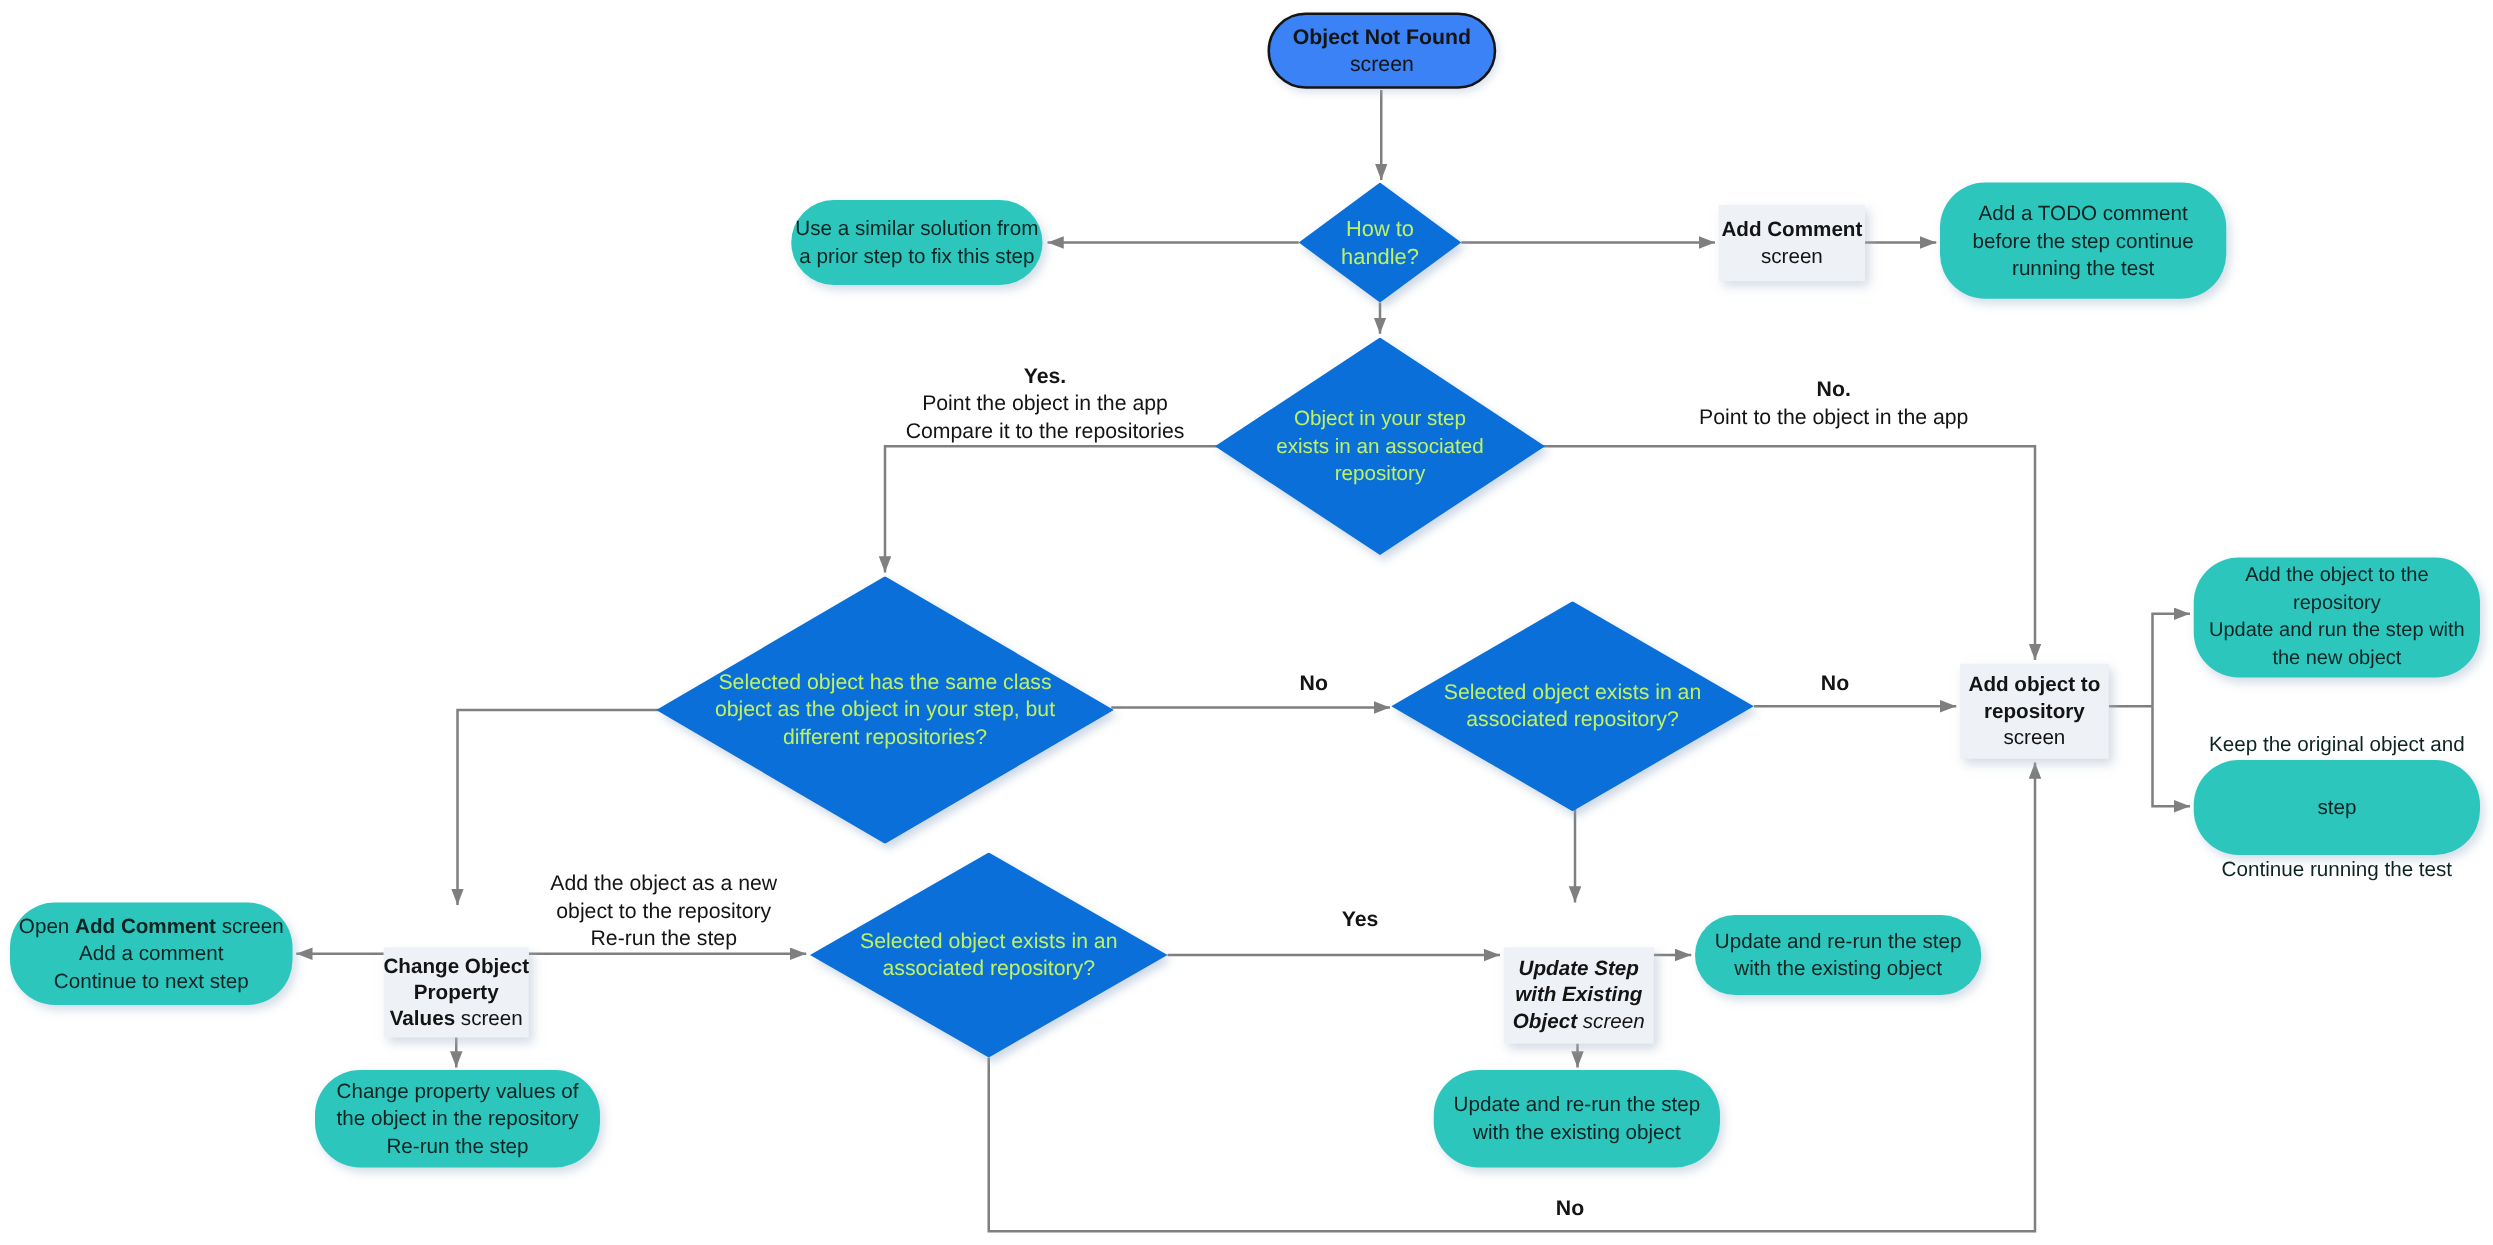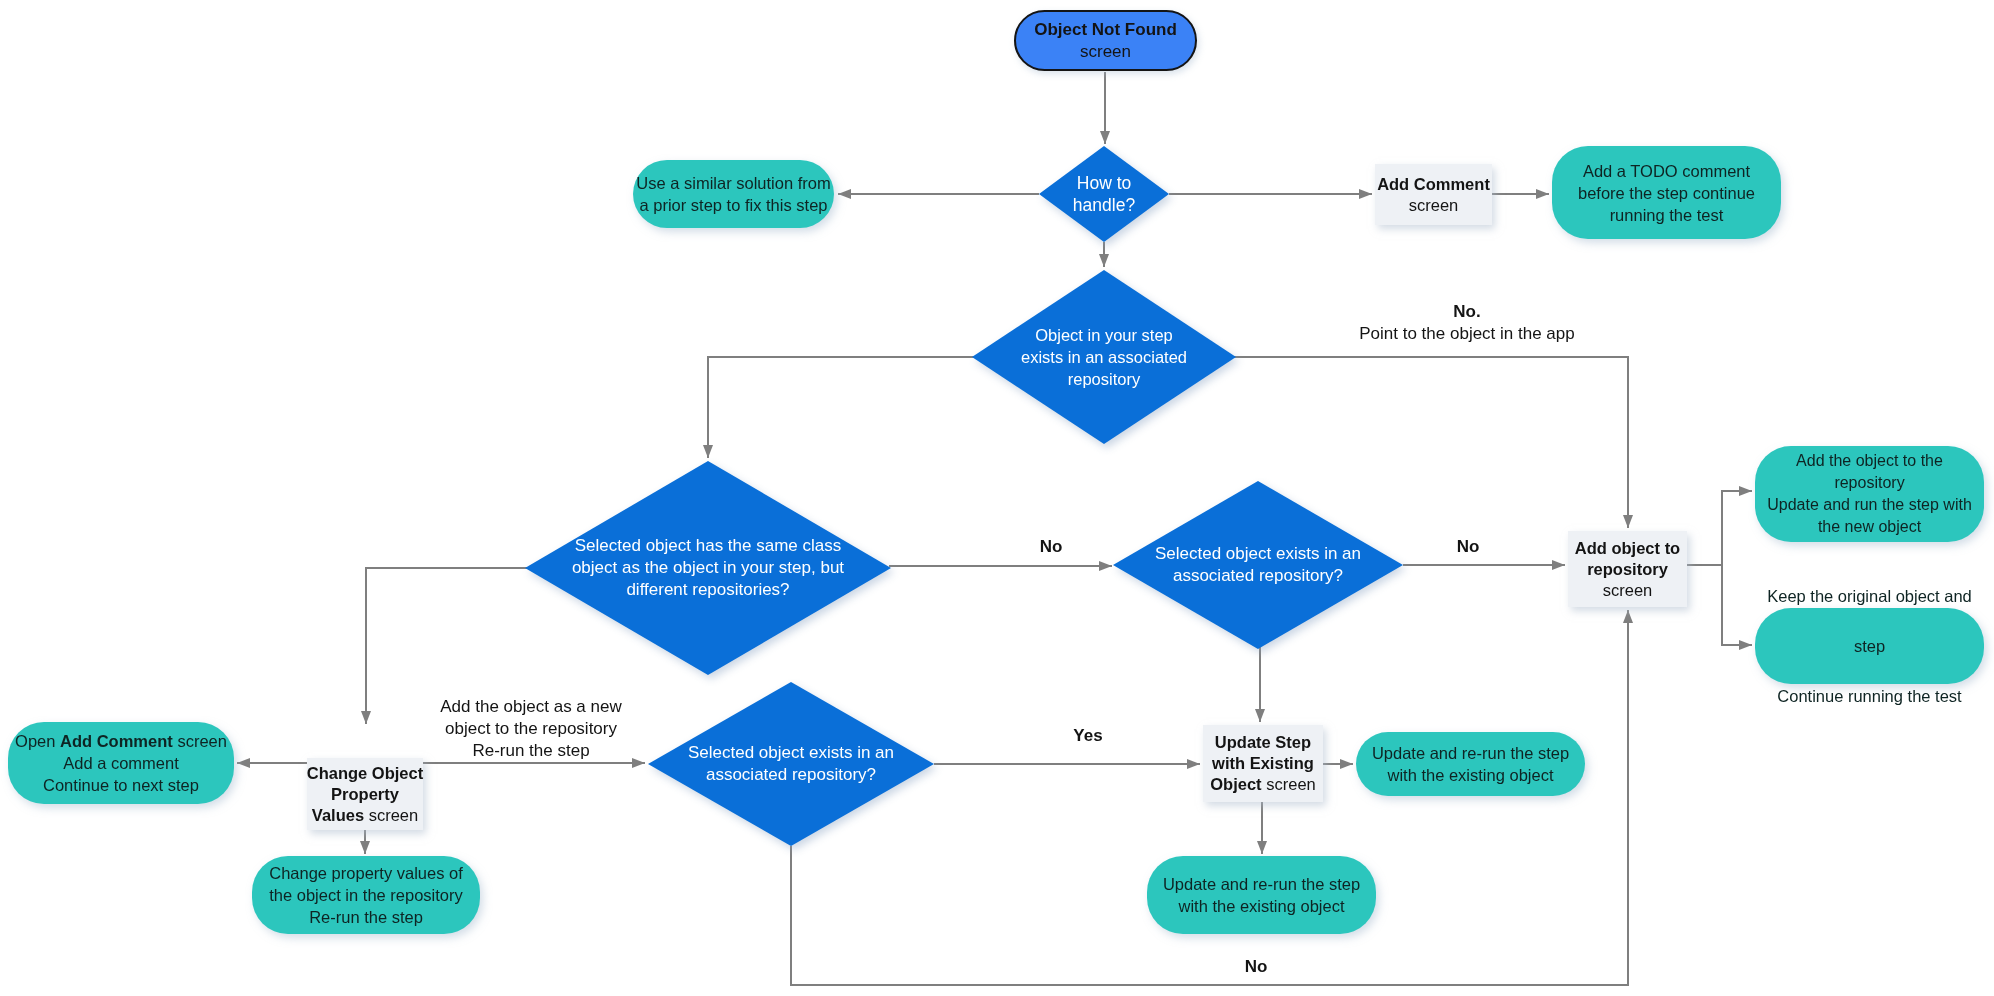--- a/index.html
+++ b/index.html
@@ -16,21 +16,21 @@
   .ln{white-space:pre;}
   .b{font-weight:bold;}
 
   .oval{background:#3b82f6; border:2.5px solid #141414; border-radius:32px;
         font-size:17px; line-height:22px; box-shadow:2px 3px 7px rgba(170,190,210,.45);}
   .teal{background:var(--teal); color:var(--teal-ink); border-radius:36px;
         font-size:16.5px; line-height:22px; box-shadow:3px 4px 8px rgba(170,190,210,.5);}
   .gbox{background:var(--box); font-size:16.5px; line-height:21px;
         box-shadow:3px 4px 8px rgba(175,190,205,.55);}
   .dwrap{position:absolute; filter:drop-shadow(3px 4px 4px rgba(140,165,195,.45));}
-  .diamond{width:100%; height:100%; background:var(--diamond); color:#ffffff;
+  .diamond{width:100%; height:100%; background:var(--diamond); color:#bef264;
         clip-path:polygon(50% 0%,100% 50%,50% 100%,0% 50%);
         display:flex; flex-direction:column; justify-content:center; align-items:center;
         text-align:center; line-height:22px;}
   .lbl{position:absolute; text-align:center; font-size:17px; line-height:22px; transform:translateX(-50%);}
   .lbl-bold{font-weight:bold;padding-left:32px;}
 </style>
 </head>
 <body>
 
 <div class="canvas">
@@ -115,21 +115,21 @@
   <div class="node gbox" style="left:1568px; top:531px; width:119px; height:76px;">
       <div class="ln"><span class="b">Add object to</span></div>
       <div class="ln"><span class="b">repository</span></div>
       <div class="ln"><span>screen</span></div>
     </div>
   <div class="node gbox" style="left:307px; top:758px; width:116px; height:72px;">
       <div class="ln"><span class="b">Change Object</span></div>
       <div class="ln"><span class="b">Property</span></div>
       <div class="ln"><span class="b">Values</span><span> screen</span></div>
     </div>
-  <div class="node gbox" style="left:1203px; top:725px; width:120px; height:77px;">
+  <div class="node gbox" style="left:1203px; top:758px; width:120px; height:77px;font-style:italic;">
       <div class="ln"><span class="b">Update Step</span></div>
       <div class="ln"><span class="b">with Existing</span></div>
       <div class="ln"><span class="b">Object</span><span> screen</span></div>
     </div>
 
   <div class="node teal" style="left:633px; top:160px; width:201px; height:68px;">
       <div class="ln"><span>Use a similar solution from</span></div>
       <div class="ln"><span>a prior step to fix this step</span></div>
     </div>
   <div class="node teal" style="left:1552px; top:146px; width:229px; height:93px;">
@@ -160,20 +160,25 @@
   <div class="node teal" style="left:1147px; top:856px; width:229px; height:78px;">
       <div class="ln"><span>Update and re-run the step</span></div>
       <div class="ln"><span>with the existing object</span></div>
     </div>
   <div class="node teal" style="left:252px; top:856px; width:228px; height:78px;">
       <div class="ln"><span>Change property values of</span></div>
       <div class="ln"><span>the object in the repository</span></div>
       <div class="ln"><span>Re-run the step</span></div>
     </div>
 
+  <div class="lbl" style="left:836px; top:290px;">
+      <div class="ln"><span class="b">Yes.</span></div>
+      <div class="ln"><span>Point the object in the app</span></div>
+      <div class="ln"><span>Compare it to the repositories</span></div>
+    </div>
   <div class="lbl" style="left:1467px; top:301px;">
       <div class="ln"><span class="b">No.</span></div>
       <div class="ln"><span>Point to the object in the app</span></div>
     </div>
   <div class="lbl" style="left:531px; top:696px;">
       <div class="ln"><span>Add the object as a new</span></div>
       <div class="ln"><span>object to the repository</span></div>
       <div class="ln"><span>Re-run the step</span></div>
     </div>
   <div class="lbl lbl-bold" style="left:1035px; top:536px;">No</div>

